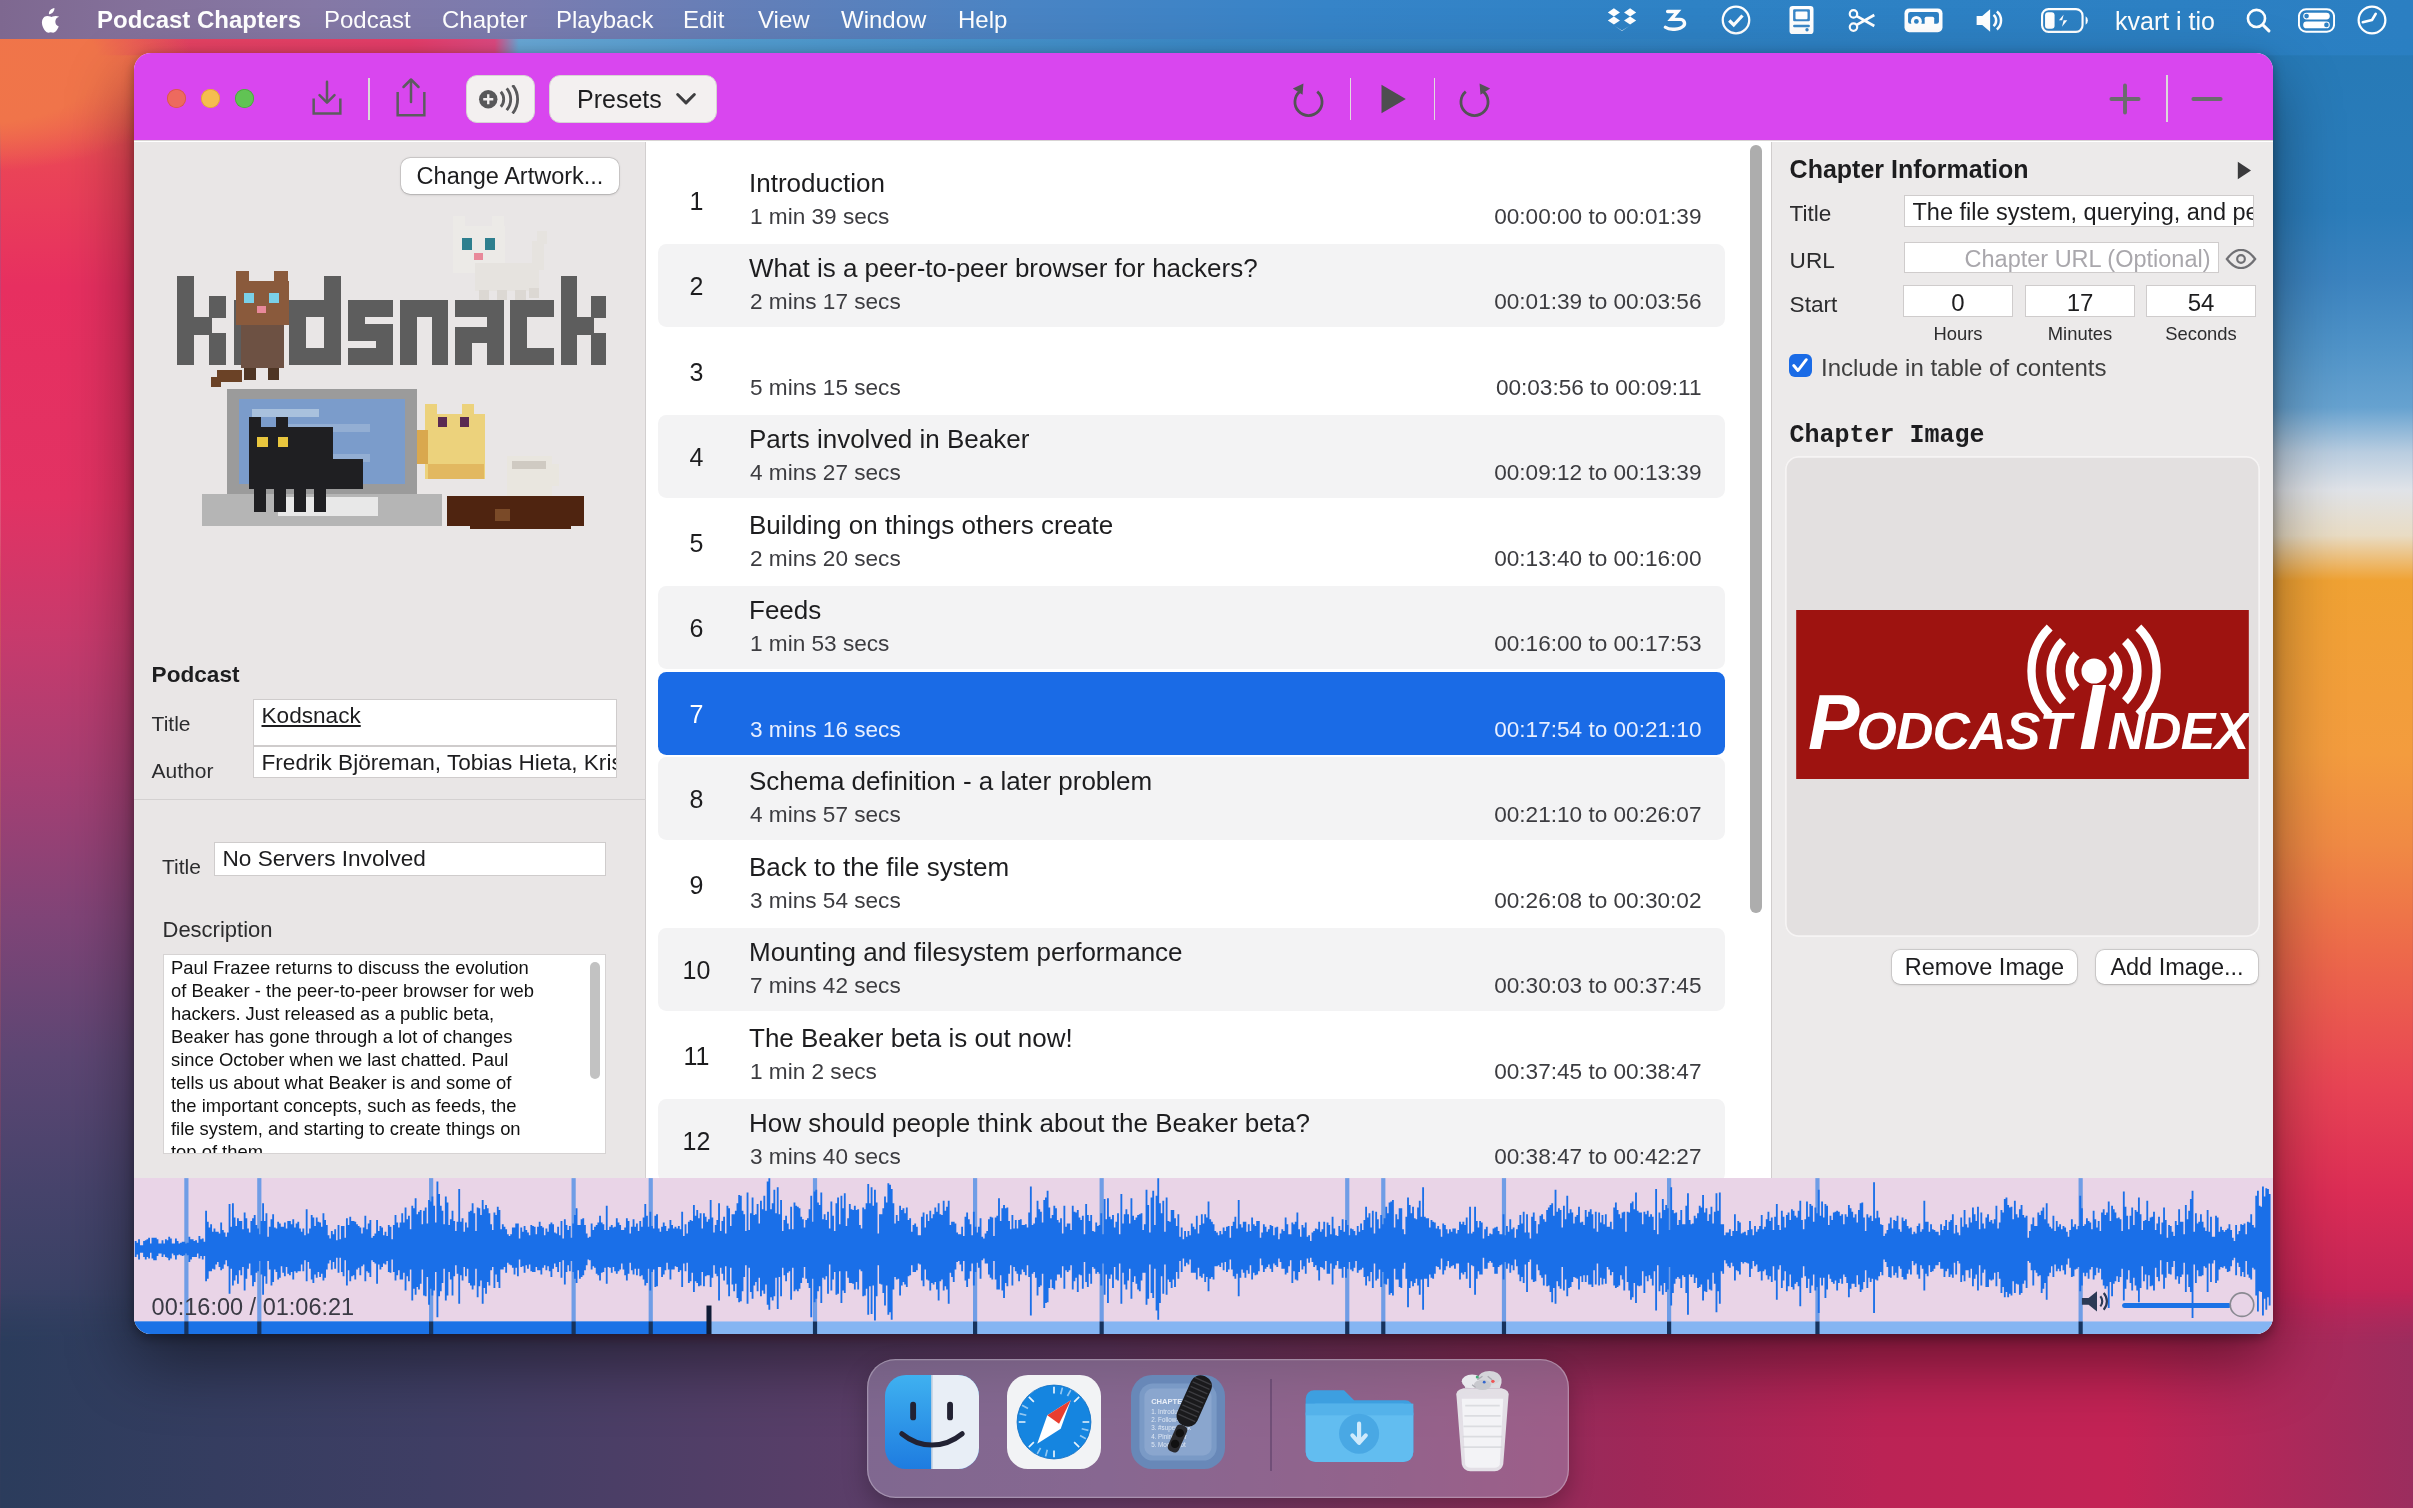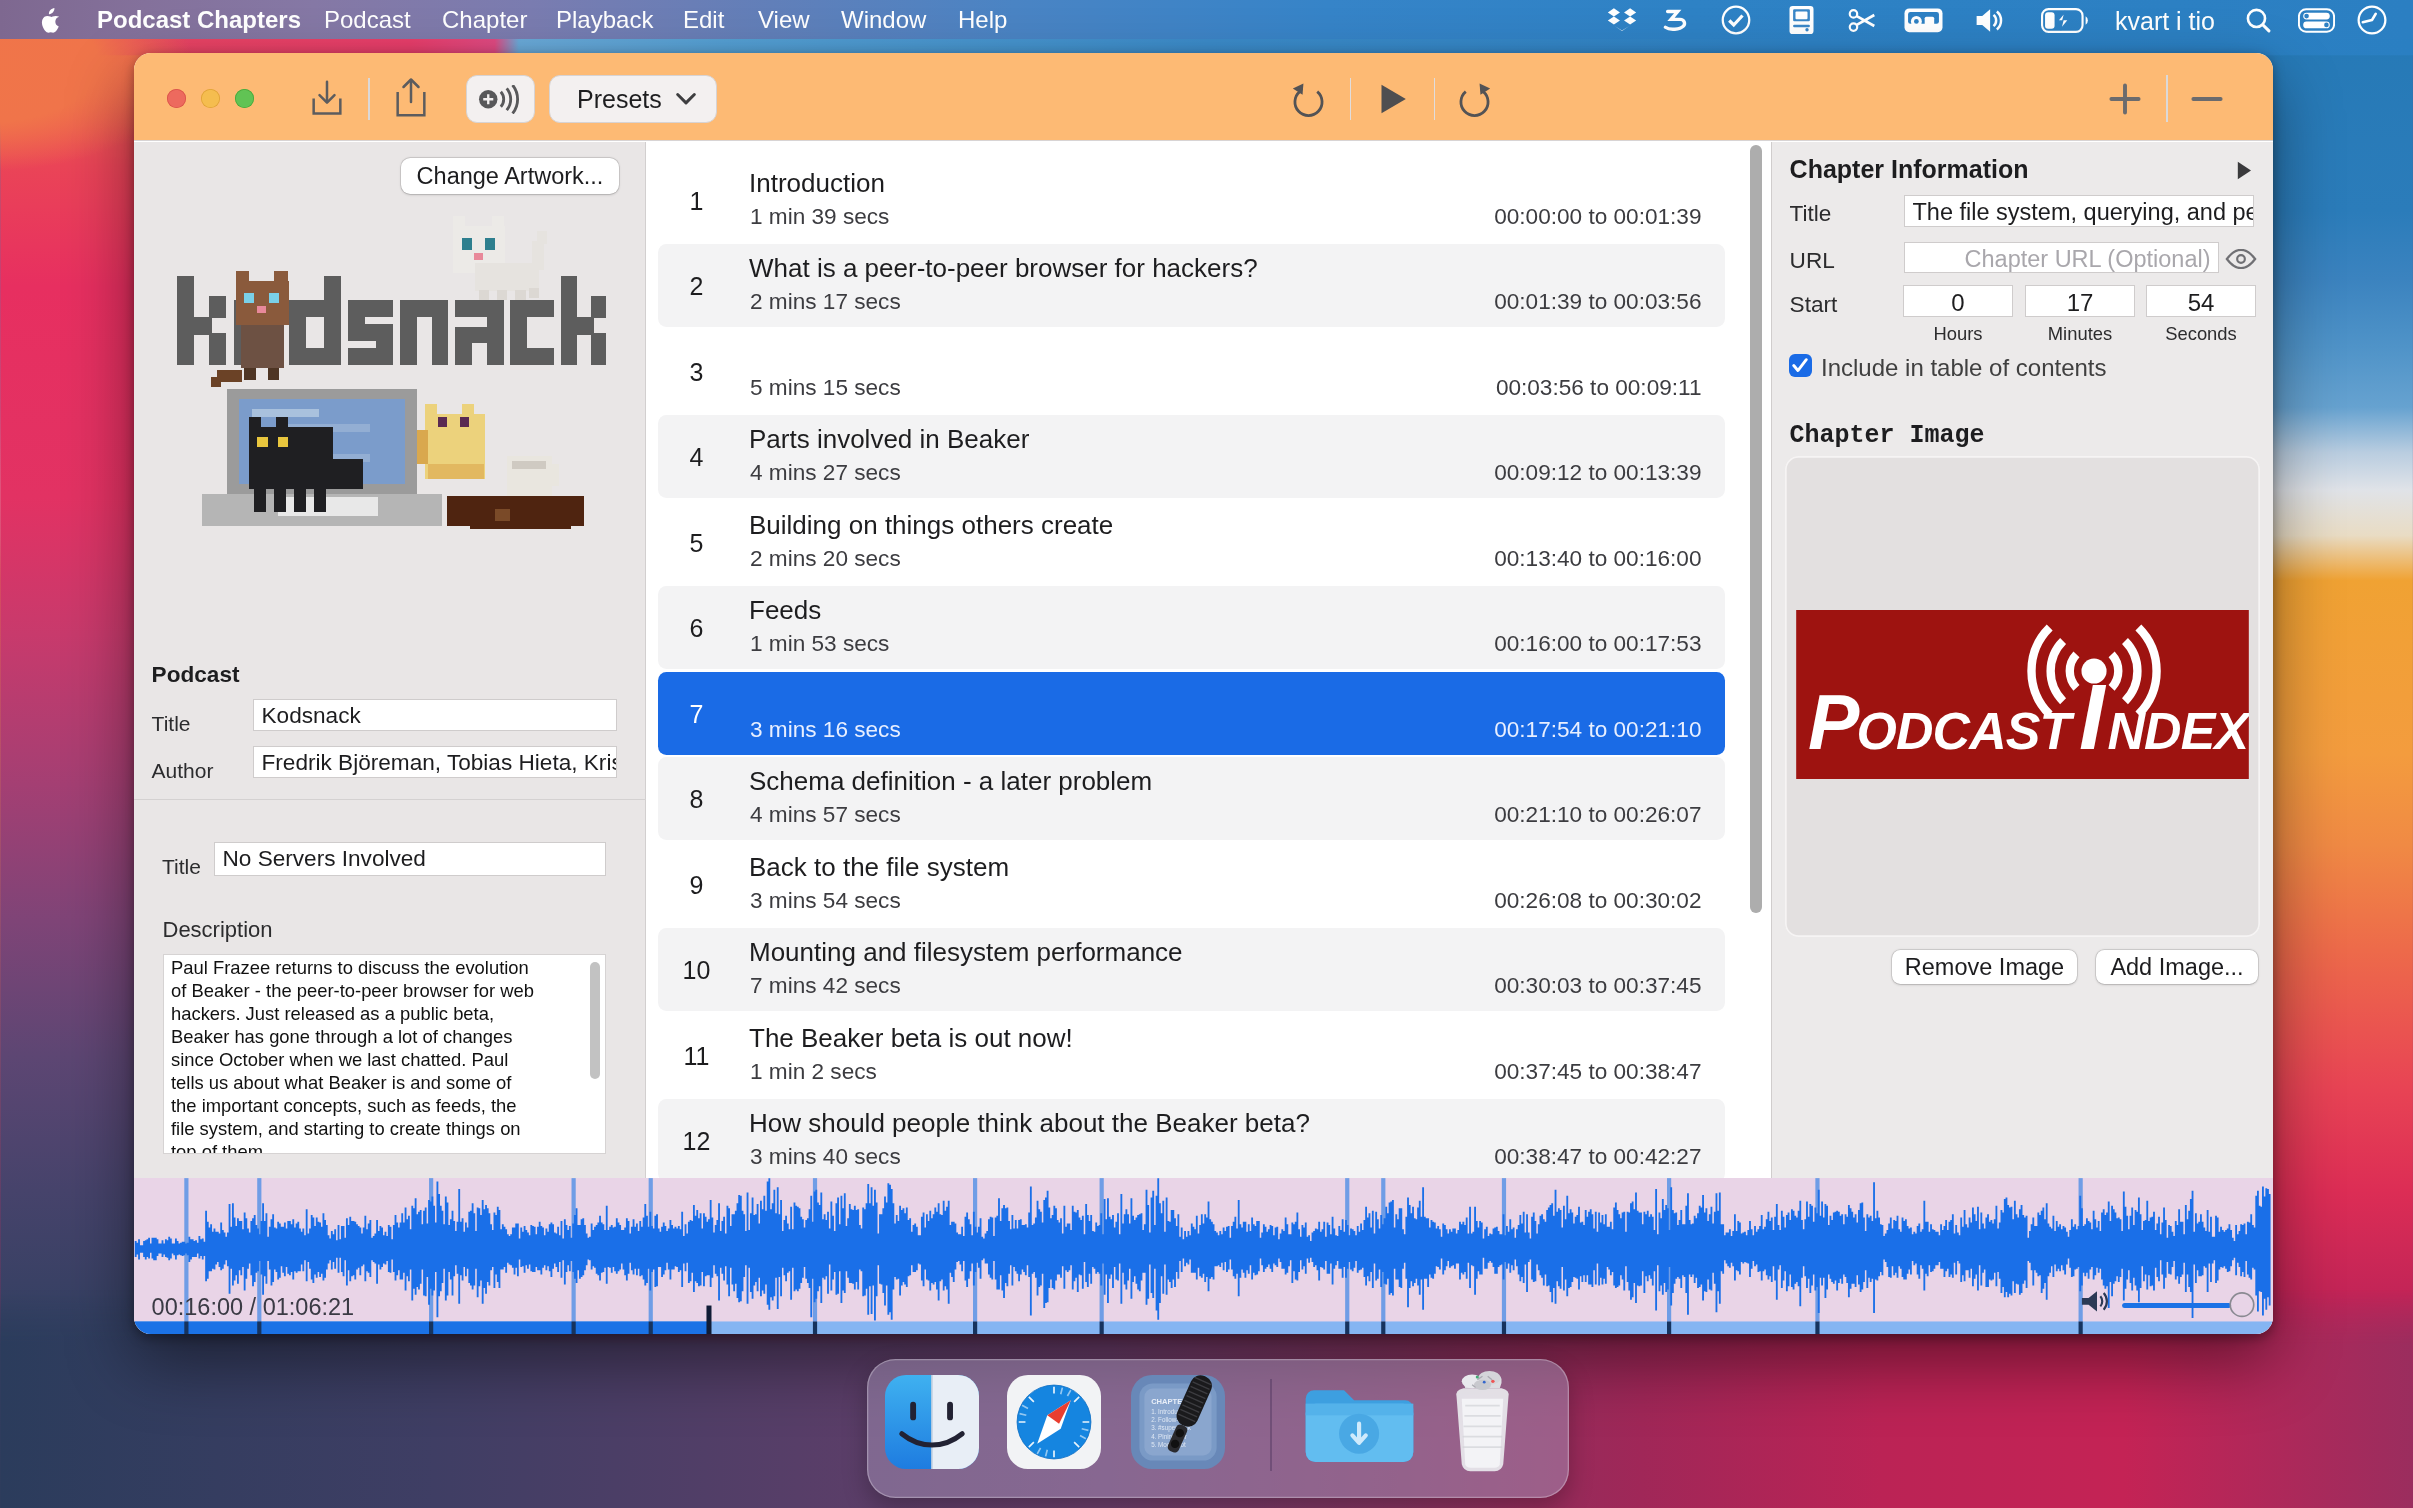--- a/index.html
+++ b/index.html
@@ -4,21 +4,21 @@
 *{margin:0;padding:0;box-sizing:border-box;}
 html,body{width:2413px;height:1508px;overflow:hidden;font-family:"Liberation Sans",sans-serif;}
 body{position:relative;background:#6a4a7c;}
 #wall{position:absolute;left:0;top:0;}
 #menubar{position:absolute;left:0;top:0;width:2413px;height:39px;
  background:linear-gradient(90deg,#7e6890 0%,#84719b 6%,#8578a5 13%,#7a7cb0 22%,#617fb9 32%,#4a84c4 42%,#3684c8 55%,#2e82c5 70%,#2b7fc2 100%);
  color:#fff;display:flex;align-items:center;}
 .mitem{font-size:24px;color:#fff;position:absolute;top:5.9px;}
 #window{position:absolute;left:134px;top:53px;width:2139px;height:1281px;border-radius:17px;
  background:#fff;box-shadow:0 29px 67px rgba(0,0,0,.45),0 3.4px 11.7px rgba(0,0,0,.35);overflow:hidden;}
-#titlebar{position:absolute;left:0;top:0;width:2139px;height:88px;background:#fdba74;border-bottom:0.8px solid #d8d4d4;}
+#titlebar{position:absolute;left:0;top:0;width:2139px;height:88px;background:#d946ef;border-bottom:0.8px solid #d8d4d4;}
 .tl{position:absolute;top:89px;border-radius:50%;width:19px;height:19px;}
 #sidebar{position:absolute;left:0;top:89px;width:512px;height:1091px;background:#e9e6e6;border-right:0.8px solid #d2cfcf;}
 #list{position:absolute;left:513px;top:89px;width:1258px;height:1091px;background:#fff;}
 #infopanel{position:absolute;left:1637px;top:89px;width:502px;height:1091px;background:#eceaea;border-left:0.8px solid #d0cdcd;}
 #wave{position:absolute;left:0;top:1125px;width:2139px;height:157px;background:#ecd9e9;}
 .row{position:absolute;left:524px;width:1067px;height:83px;border-radius:8.4px;}
 .rnum{position:absolute;font-size:25px;color:#1d1d1f;width:67px;text-align:center;left:5px;top:28px;}
 .rtitle{position:absolute;left:91px;top:9.2px;font-size:26px;color:#1d1d1f;}
 .rsub{position:absolute;left:92px;top:45px;font-size:22.6px;color:#3c3c40;}
 .rtime{position:absolute;right:23.5px;top:45px;font-size:22.6px;color:#3c3c40;}
@@ -338,21 +338,21 @@
 <rect x="394" y="286" width="54" height="48" fill="#e9e6df"></rect>
 <rect x="440" y="296" width="16" height="26" fill="#e9e6df"></rect>
 <rect x="400" y="292" width="40" height="10" fill="#cfcac2"></rect>
 <rect x="322" y="334" width="164" height="36" fill="#4f2410"></rect>
 <rect x="350" y="352" width="120" height="22" fill="#4f2410"></rect>
 <rect x="380" y="350" width="18" height="14" fill="#7a4a28"></rect>
 </g>
 </svg>
 <div class="bold" style="position:absolute;left:17.6px;top:520px;font-size:22.6px;color:#1d1d1f;">Podcast</div>
 <div class="lbl" style="left:17.6px;top:570px;">Title</div>
-<div class="fld" style="left:119px;top:557px;width:364px;height:32px;">Kodsnack</div>
+<div class="fld" style="left:119px;top:557px;width:364px;height:47px;text-decoration:underline;">Kodsnack</div>
 <div class="lbl" style="left:17.6px;top:617px;">Author</div>
 <div class="fld" style="left:119px;top:604px;width:364px;height:32px;">Fredrik Björeman, Tobias Hieta, Krist</div>
 <div style="position:absolute;left:0;top:657px;width:512px;height:0.8px;background:#d4d1d1;"></div>
 <div class="lbl" style="left:28px;top:713px;">Title</div>
 <div class="fld" style="left:80px;top:700px;width:392px;height:34px;">No Servers Involved</div>
 <div class="lbl" style="left:28.5px;top:775px;font-size:22px;">Description</div>
 <div style="position:absolute;left:28.5px;top:812px;width:443px;height:200px;background:#fff;border:0.8px solid #d6d3d3;overflow:hidden;">
 <div style="position:absolute;left:7.5px;top:0.8px;width:419px;font-size:18.4px;line-height:23px;color:#111;white-space:nowrap;">Paul Frazee returns to discuss the evolution<br>of Beaker - the peer-to-peer browser for web<br>hackers. Just released as a public beta,<br>Beaker has gone through a lot of changes<br>since October when we last chatted. Paul<br>tells us about what Beaker is and some of<br>the important concepts, such as feeds, the<br>file system, and starting to create things on<br>top of them</div>
 <div style="position:absolute;right:4.2px;top:6.7px;width:10px;height:117px;border-radius:5px;background:#c2c2c2;"></div>
 </div>

